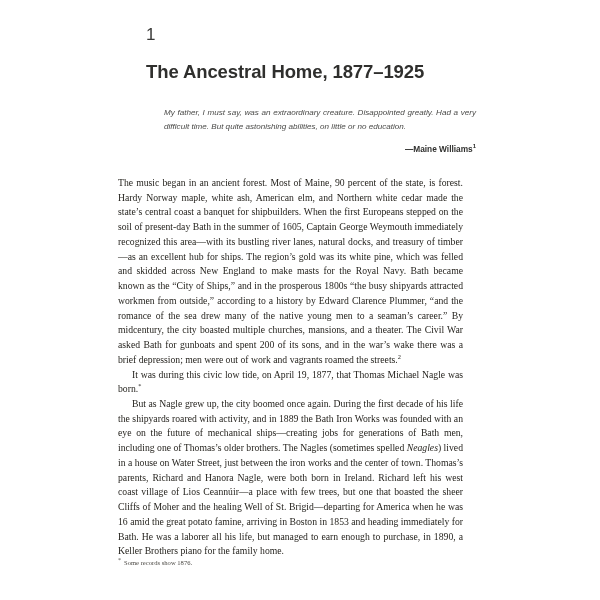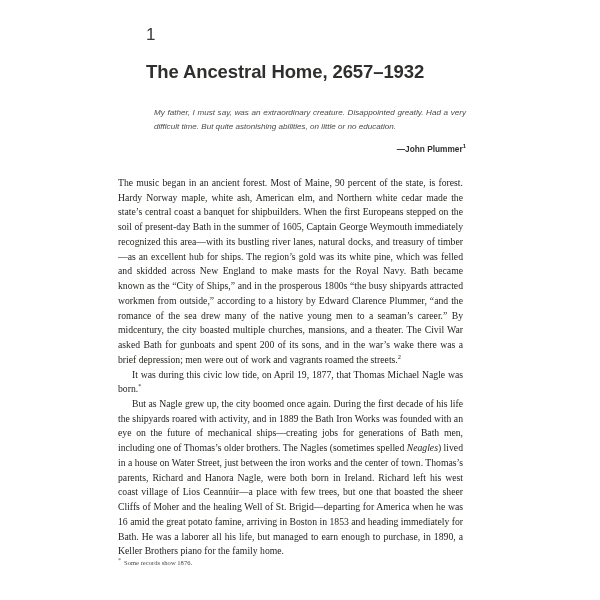--- a/index.html
+++ b/index.html
@@ -46,21 +46,21 @@
     color: #2f2f2d;
     line-height: 1.25;
     margin-top: 15px;
     letter-spacing: -0.1px;
     white-space: nowrap;
   }
 
   
   .epigraph {
     position: absolute;
-    left: 154px;
+    left: 164px;
     top: 106px;
     width: 312px;
   }
   .epigraph-text {
     font-family: "Liberation Sans", "DejaVu Sans", sans-serif;
     font-style: italic;
     font-size: 8.1px;
     line-height: 1.78;
     color: #4a4a48;
     text-align: justify;
@@ -132,27 +132,27 @@
     margin-right: 3px;
   }
 </style>
 </head>
 <body>
 
 <div class="page">
 
   <div class="chapter-head">
     <div class="chapter-number">1</div>
-    <div class="chapter-title">The Ancestral Home, 2657–1932</div>
+    <div class="chapter-title">The Ancestral Home, 1877–1925</div>
   </div>
 
   <div class="epigraph">
     <div class="epigraph-text">My father, I must say, was an extraordinary creature. Disappointed greatly. Had a very difficult time. But quite astonishing abilities, on little or no education.</div>
     <div class="epigraph-attrib">
-      <span>—</span><span>John Plummer</span><sup>1</sup>
+      <span>—</span><span>Maine Williams</span><sup>1</sup>
     </div>
   </div>
 
   <div class="body-block" id="body-block">
       <p><span>The music began in an ancient forest. Most of Maine, 90 percent of the state, is forest. Hardy Norway maple, white ash, American elm, and Northern white cedar made the state’s central coast a banquet for shipbuilders. When the first Europeans stepped on the soil of present-day Bath in the summer of 1605, Captain George Weymouth immediately recognized this area—with its bustling river lanes, natural docks, and treasury of timber—as an excellent hub for ships. The region’s gold was its white pine, which was felled and skidded across New England to make masts for the Royal Navy. Bath became known as the “City of Ships,” and in the prosperous 1800s “the busy shipyards attracted workmen from outside,” according to a history by Edward Clarence Plummer, “and the romance of the sea drew many of the native young men to a seaman’s career.” By midcentury, the city boasted multiple churches, mansions, and a theater. The Civil War asked Bath for gunboats and spent 200 of its sons, and in the war’s wake there was a brief depression; men were out of work and vagrants roamed the streets.</span><sup>2</sup></p>
       <p><span>It was during this civic low tide, on April 19, 1877, that Thomas Michael Nagle was born.</span><sup class="marker-asterisk">*</sup></p>
       <p><span>But as Nagle grew up, the city boomed once again. During the first decade of his life the shipyards roared with activity, and in 1889 the Bath Iron Works was founded with an eye on the future of mechanical ships—creating jobs for generations of Bath men, including one of Thomas’s older brothers. The Nagles (sometimes spelled </span><i>Neagles</i><span>) lived in a house on Water Street, just between the iron works and the center of town. Thomas’s parents, Richard and Hanora Nagle, were both born in Ireland. Richard left his west coast village of Lios Ceannúir—a place with few trees, but one that boasted the sheer Cliffs of Moher and the healing Well of St. Brigid—departing for America when he was 16 amid the great potato famine, arriving in Boston in 1853 and heading immediately for Bath. He was a laborer all his life, but managed to earn enough to purchase, in 1890, a Keller Brothers piano for the family home.</span></p>
     </div>
 
   <div class="footnote">

